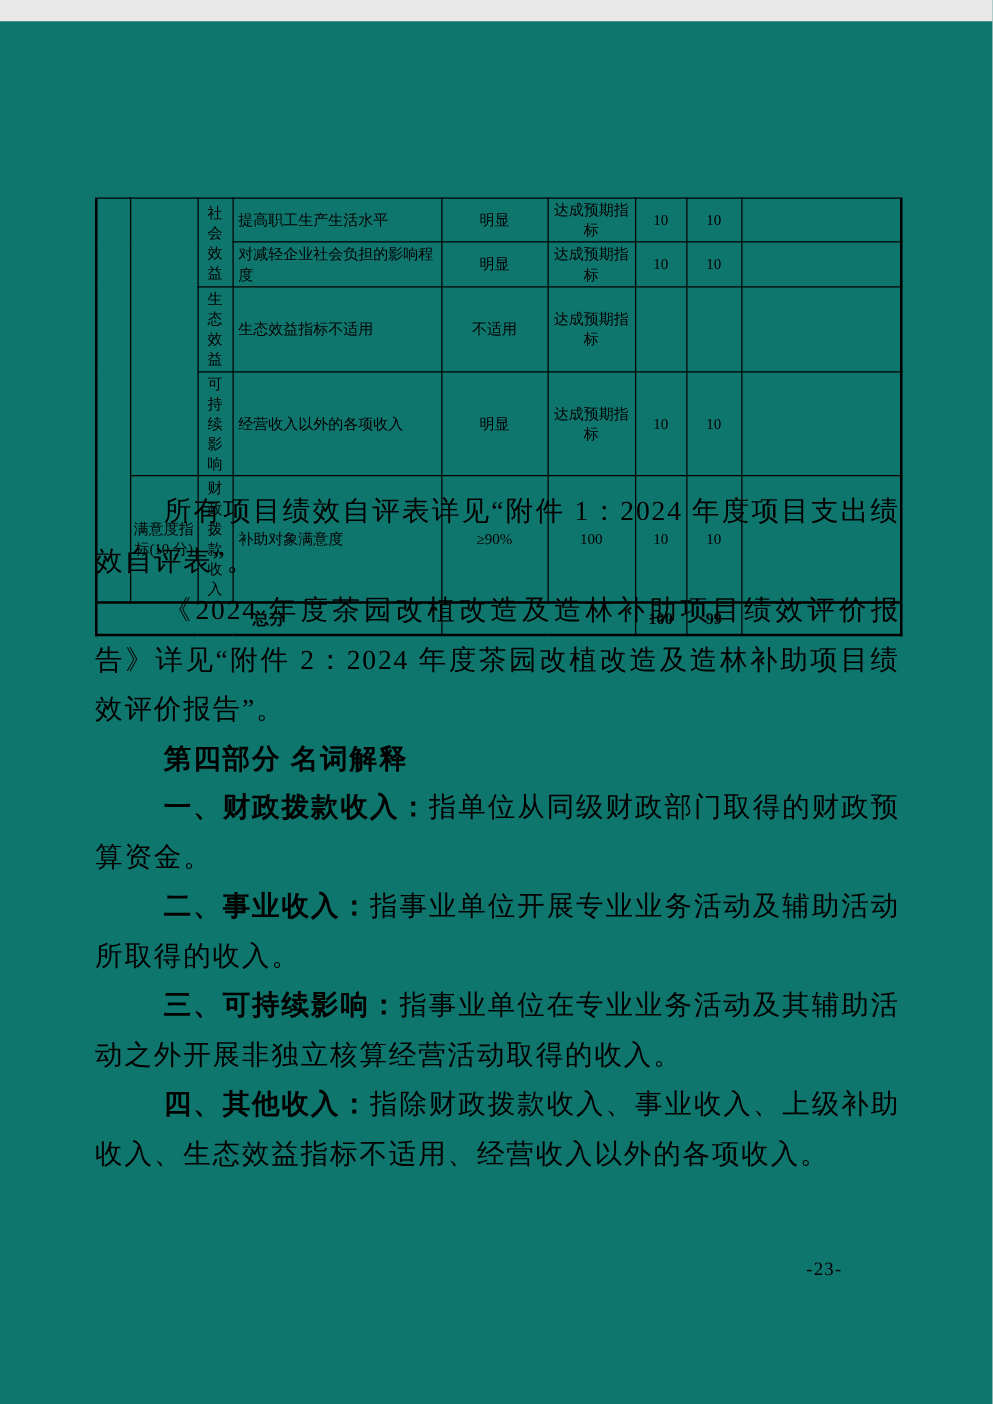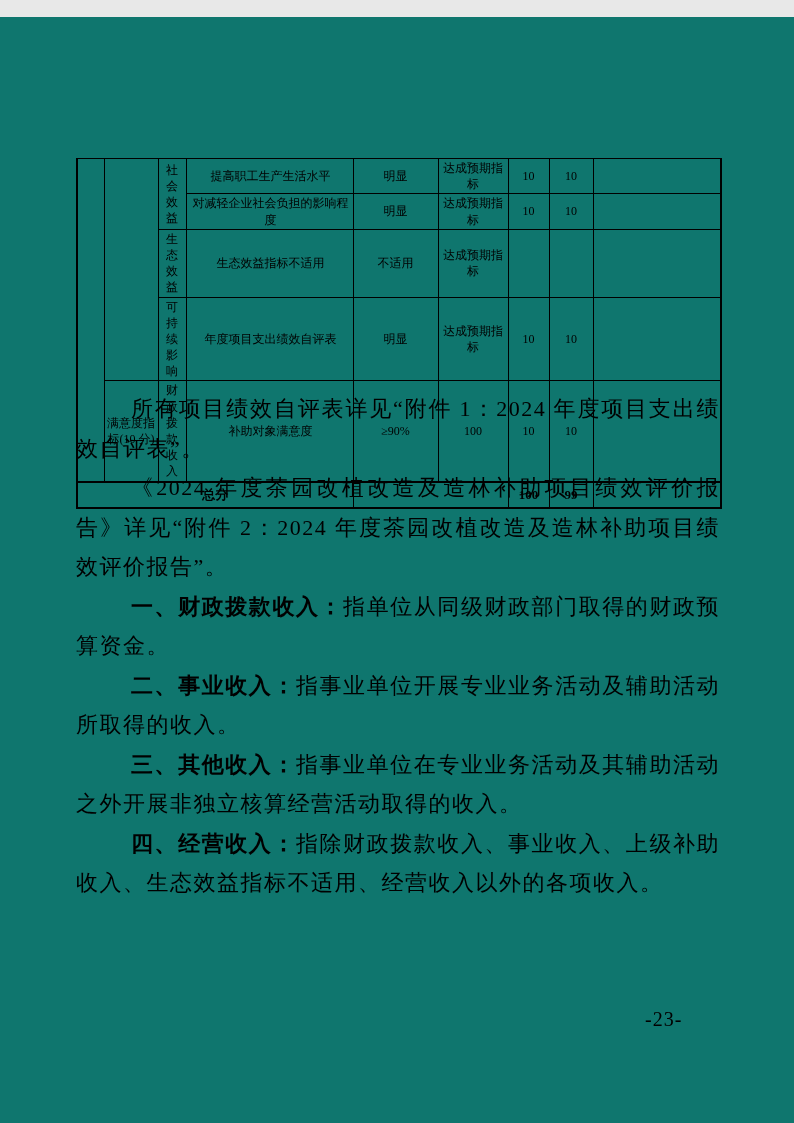--- a/index.html
+++ b/index.html
@@ -29,21 +29,21 @@
     font-size: 12px;
     line-height: 1.35;
     text-align: center;
     vertical-align: middle;
     padding: 1px 2px;
     overflow: hidden;
     word-break: break-all;
   }
   
   table.perf { border: 2px solid #000; border-top: 1px solid #000; }
-  table.perf td.ind { text-align: center; padding-left: 4px; }
+  table.perf td.ind { text-align: left; padding-left: 4px; }
   tr.r1 { height: 32px; }
   tr.r2 { height: 32px; }
   tr.r3 { height: 33px; }
   tr.r4 { height: 45px; }
   tr.r5 { height: 59px; }
   tr.r6 { height: 26px; }
   tr.total td { border-top: 2px solid #000; font-weight: bold; font-size: 13px; }
 
   
   .body-text {
@@ -65,21 +65,21 @@
   .term-lead {
     font-family: "Liberation Sans", sans-serif;
     font-weight: bold;
   }
 
   
   .page-number {
     position: absolute;
     top: 991px;
     left: 645px;
-    font-size: 20px;
+    font-size: 15px;
     letter-spacing: 1px;
     font-family: "Liberation Serif", serif;
   }
 </style>
 </head>
 <body>
 
 <div class="page">
 
   <table class="perf">
@@ -118,21 +118,21 @@
       <td>生态效益</td>
       <td class="ind">生态效益指标不适用</td>
       <td>不适用</td>
       <td>达成预期指标</td>
       <td></td>
       <td></td>
       <td></td>
     </tr>
     <tr class="r4">
       <td>可持续影响</td>
-      <td class="ind">年度项目支出绩效自评表</td>
+      <td class="ind">经营收入以外的各项收入</td>
       <td>明显</td>
       <td>达成预期指标</td>
       <td>10</td>
       <td>10</td>
       <td></td>
     </tr>
     <tr class="r5">
       <td>满意度指标(10 分)</td>
       <td>财政拨款收入</td>
       <td class="ind">补助对象满意度</td>
@@ -148,21 +148,22 @@
       <td>100</td>
       <td>99</td>
       <td></td>
     </tr>
   </tbody>
     </table>
 
   <div class="body-text">
     <p>所有项目绩效自评表详见“附件 1：2024 年度项目支出绩效自评表”。</p>
     <p>《2024 年度茶园改植改造及造林补助项目绩效评价报告》详见“附件 2：2024 年度茶园改植改造及造林补助项目绩效评价报告”。</p>
+    <p class="h-section">第四部分 名词解释</p>
     <p><span class="term-lead">一、财政拨款收入：</span><span>指单位从同级财政部门取得的财政预算资金。</span></p>
     <p><span class="term-lead">二、事业收入：</span><span>指事业单位开展专业业务活动及辅助活动所取得的收入。</span></p>
-    <p><span class="term-lead">三、其他收入：</span><span>指事业单位在专业业务活动及其辅助活动之外开展非独立核算经营活动取得的收入。</span></p>
-    <p><span class="term-lead">四、经营收入：</span><span>指除财政拨款收入、事业收入、上级补助收入、生态效益指标不适用、经营收入以外的各项收入。</span></p>
+    <p><span class="term-lead">三、可持续影响：</span><span>指事业单位在专业业务活动及其辅助活动之外开展非独立核算经营活动取得的收入。</span></p>
+    <p><span class="term-lead">四、其他收入：</span><span>指除财政拨款收入、事业收入、上级补助收入、生态效益指标不适用、经营收入以外的各项收入。</span></p>
   </div>
 
   <div class="page-number">-23-</div>
 
 </div>
 
 </body></html>

